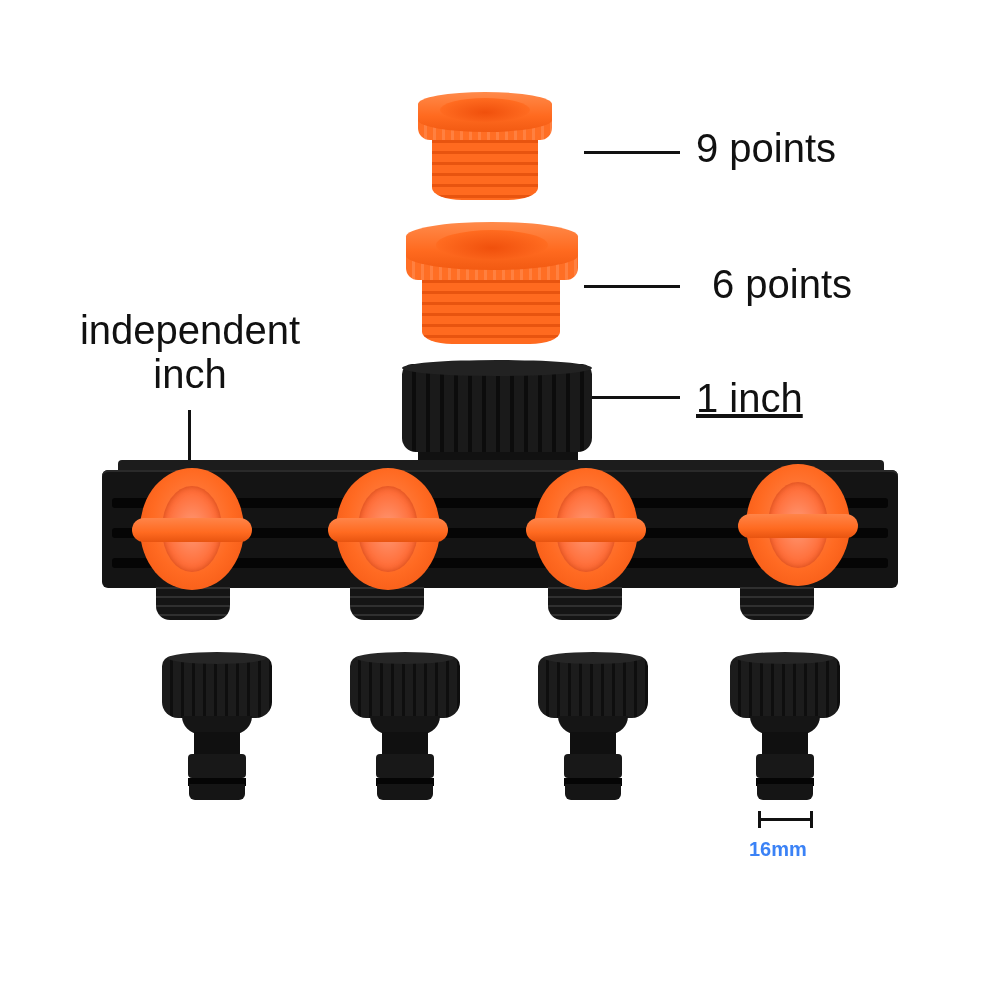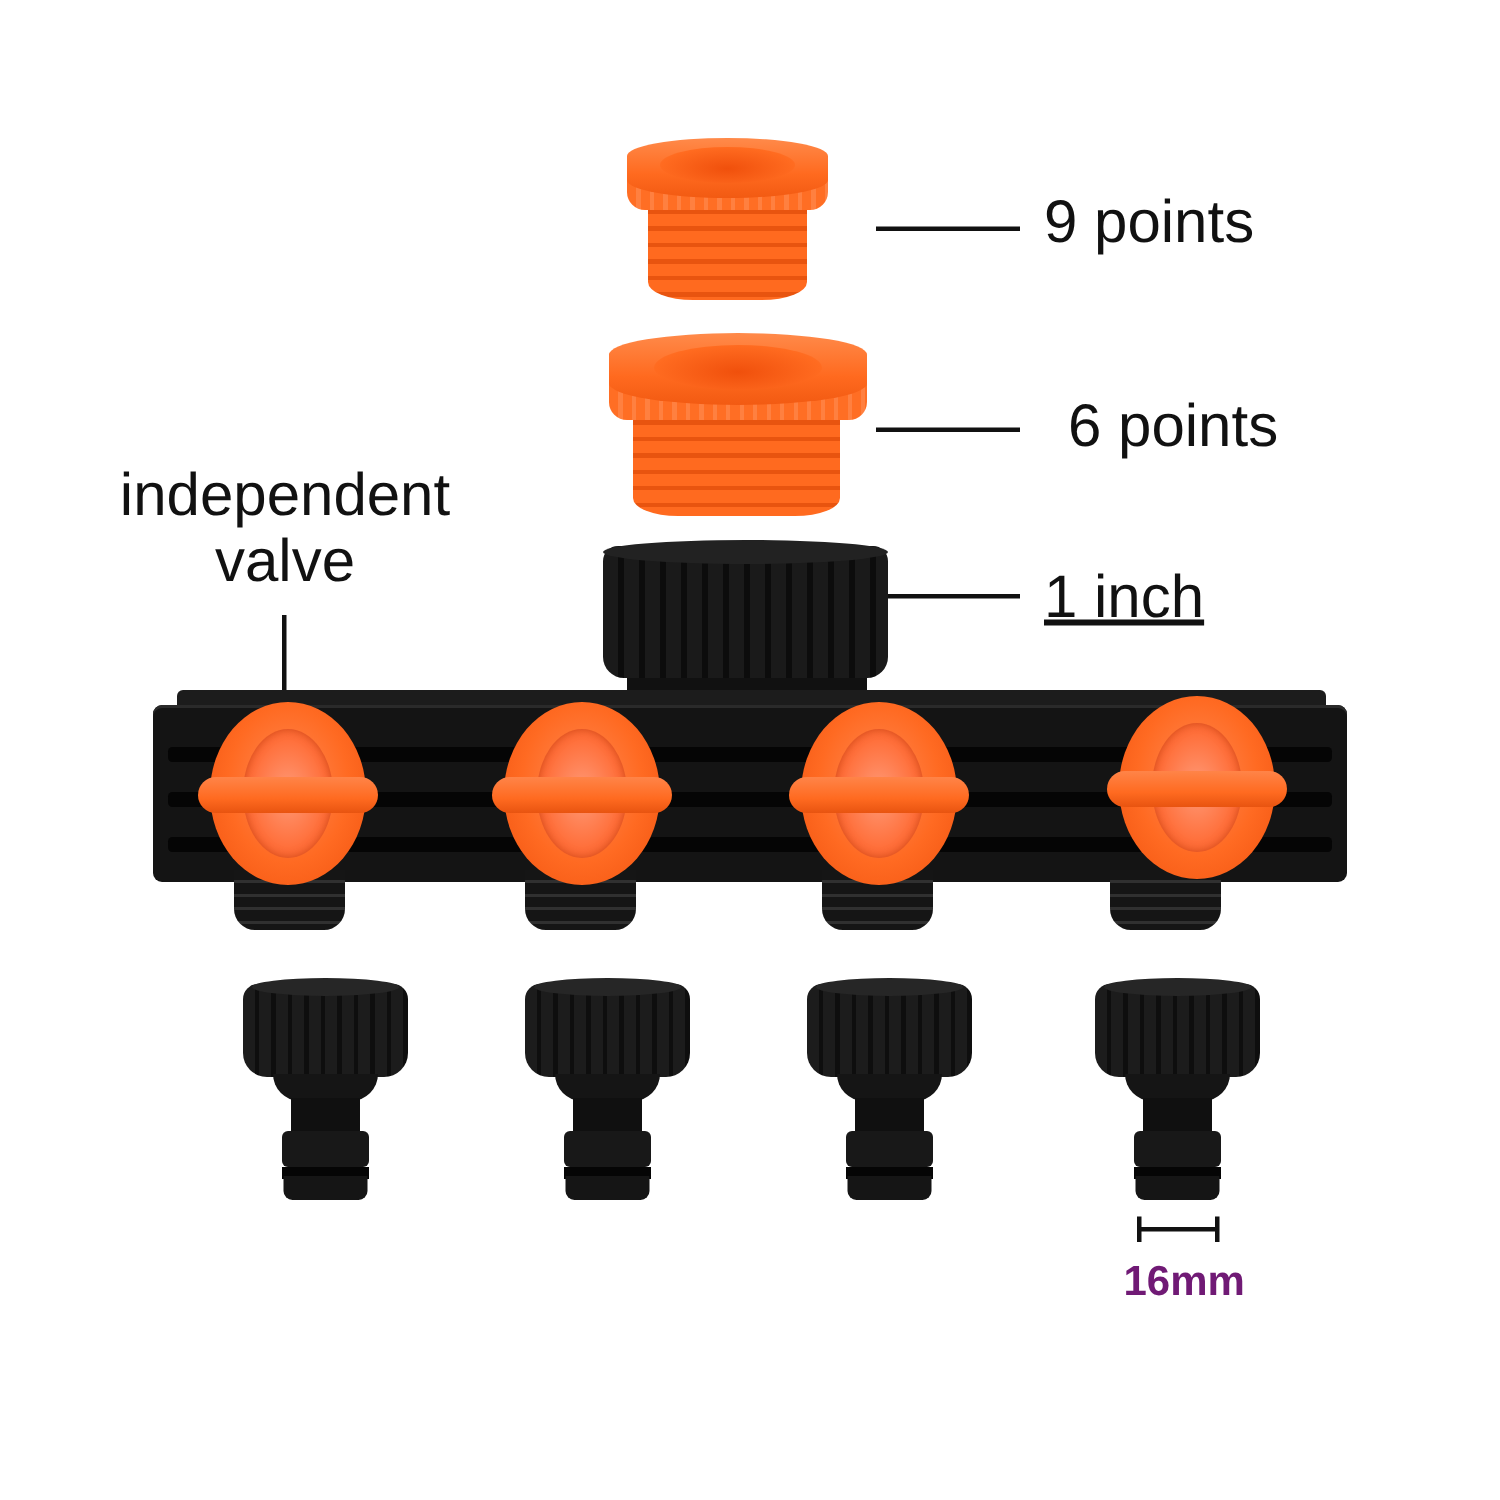--- a/index.html
+++ b/index.html
@@ -102,21 +102,21 @@
     .connector .oring {
       position: absolute; left: 26px; top: 122px; width: 58px; height: 8px; background: #050505;
     }
     .connector .tip {
       position: absolute; left: 27px; top: 128px; width: 56px; height: 16px; background: #151515; border-radius: 0 0 6px 6px;
     }
 
     
     .dim-line { position: absolute; left: 760px; top: 818px; width: 52px; height: 3px; background: #111; }
     .dim-tick { position: absolute; top: 811px; width: 3px; height: 17px; background: #111; }
-    .dim-text { position: absolute; left: 749px; top: 838px; font-size: 28px; font-weight: bold; color: #701a75; }
+    .dim-text { position: absolute; left: 749px; top: 838px; font-size: 20px; font-weight: bold; color: #3b82f6; }
   </style>
 </head>
 <body>
 
 <div class="adapter" style="left:418px; top:92px; width:134px; height:110px;">
   <div class="thread" style="left:14px; top:40px; width:106px; height:68px;"></div>
   <div class="band" style="top:22px; height:26px;"></div>
   <div class="rim" style="height:40px;"></div>
   <div class="hole" style="left:22px; top:6px; width:90px; height:24px;"></div>
 </div>
@@ -127,21 +127,21 @@
   <div class="thread" style="left:16px; top:50px; width:138px; height:72px;"></div>
   <div class="band" style="top:28px; height:30px;"></div>
   <div class="rim" style="height:48px;"></div>
   <div class="hole" style="left:30px; top:8px; width:112px; height:30px;"></div>
 </div>
 <div class="leader" style="left:584px; top:285px; width:96px; height:3px;"></div>
 <div class="label" style="left:696px; top:264px;margin-left:16px;">6 points</div>
 
 <div class="label label-center" style="left:54px; top:308px; width:272px; line-height:44px;">
   <div>independent</div>
-  <div>valve</div>
+  <div>inch</div>
 </div>
 <div class="leader" style="left:188px; top:410px; width:3px; height:62px;"></div>
 
 <div class="inlet-neck"></div>
 <div class="inlet-nut"></div>
 <div class="inlet-rim"></div>
 <div class="leader" style="left:592px; top:396px; width:88px; height:3px;"></div>
 <div class="label" style="left:696px; top:378px;text-decoration:underline;">1 inch</div>
 
 <div class="bar-top"></div>

